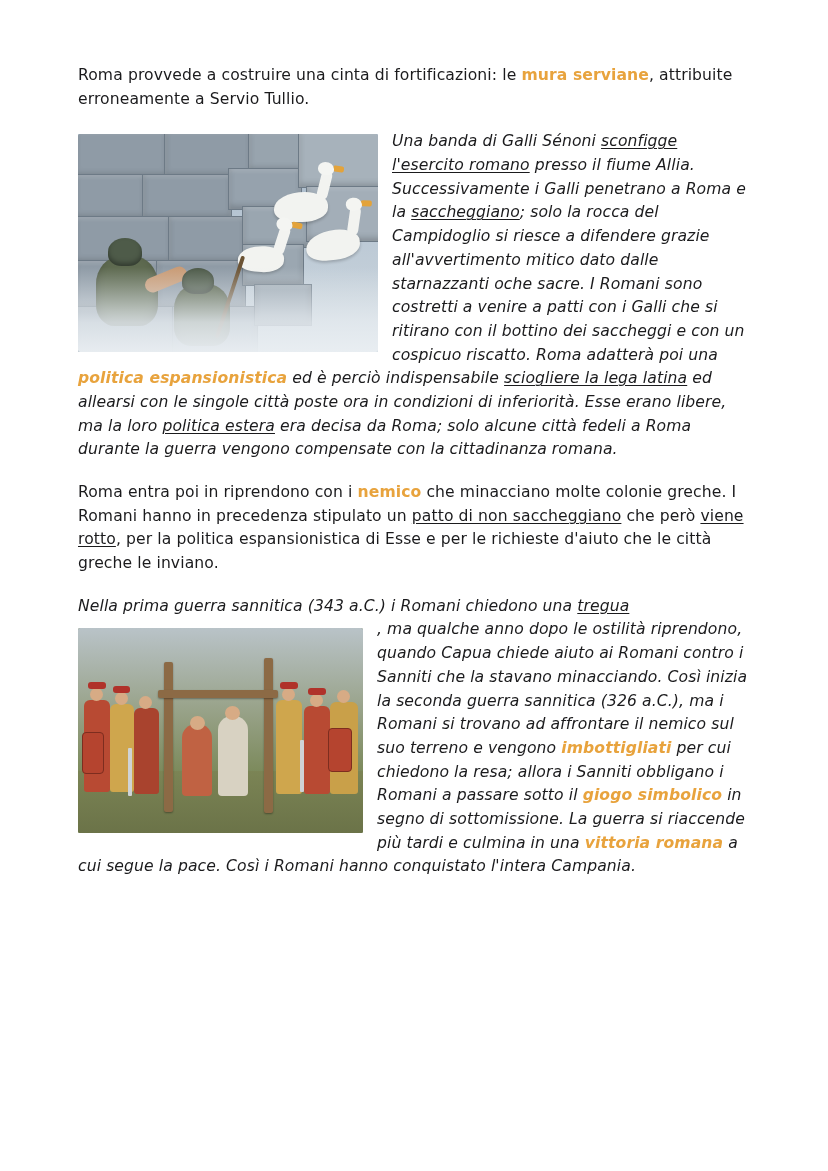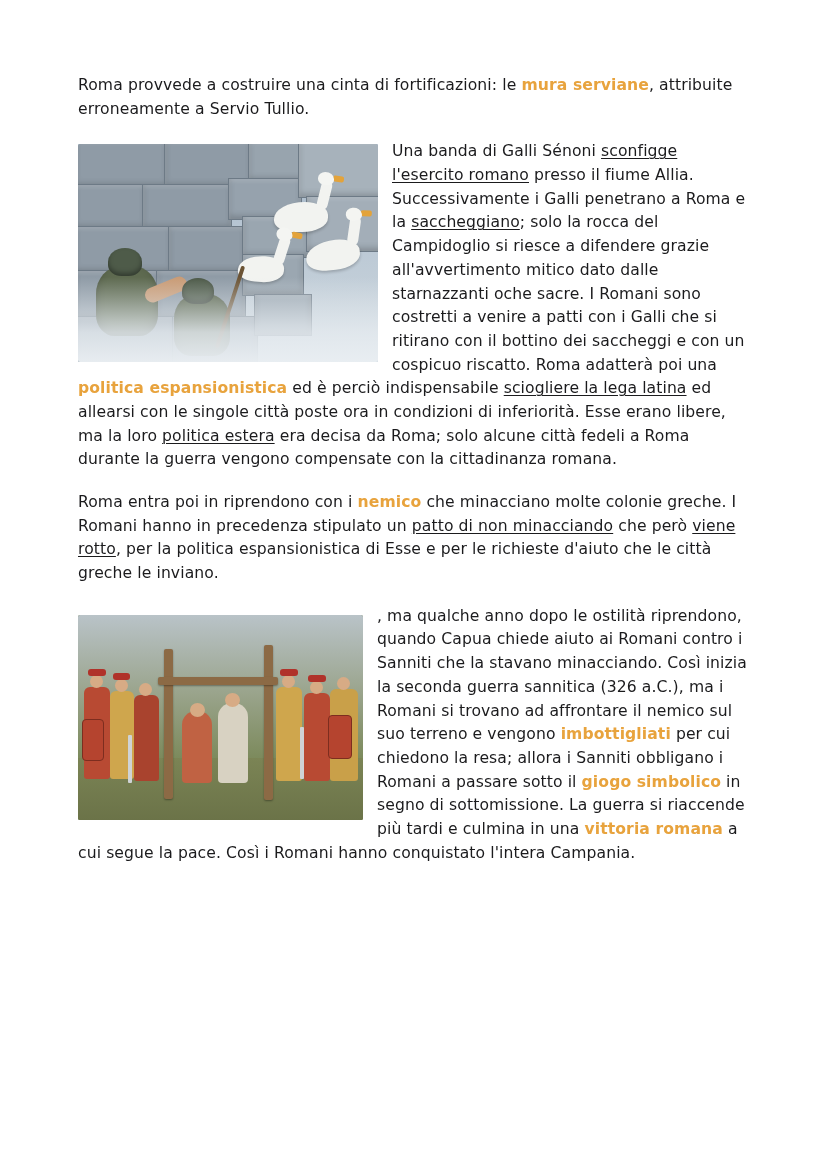--- a/index.html
+++ b/index.html
@@ -19,21 +19,21 @@
     position: absolute;
     left: 0;
     top: 0;
     width: 828px;
     height: 1171px;
     background: #fff;
   }
   .content {
     position: absolute;
     left: 78px;
-    top: 74px;
+    top: 64px;
     width: 672px;
     font-size: 15.6px;
     line-height: 1.52;
     letter-spacing: 0.1px;
     color: #1b1b1d;
   }
   .para {
     margin: 0 0 19px 0;
     text-align: left;
   }
@@ -66,21 +66,21 @@
     border-radius: 2px;
     position: relative;
     overflow: hidden;
     background: #6f7f55;
   }
   .clearfix::after {
     content: "";
     display: block;
     clear: both;
   }
-  .block-wrap { position: relative; }
+  .block-wrap { position: relative; font-style: italic; }
 
   
   .geese-sky {
     position: absolute; inset: 0;
     background:
       linear-gradient(180deg, #9fb2c4 0%, #b9c7d4 40%, #cfd8de 100%);
   }
   .geese-wall {
     position: absolute;
     left: 0; top: 0;
@@ -250,24 +250,27 @@
         <div class="spear" style="left:150px; top:120px; height:86px; transform:rotate(18deg);"></div>
         <div class="mist"></div>
       </div>
 
       <p class="para">
         <span>Una banda di Galli Sénoni </span><span class="ul">sconfigge l'esercito romano</span><span> presso il fiume Allia. Successivamente i Galli penetrano a Roma e la </span><span class="ul">saccheggiano</span><span>; solo la rocca del Campidoglio si riesce a difendere grazie all'avvertimento mitico dato dalle starnazzanti oche sacre. I Romani sono costretti a venire a patti con i Galli che si ritirano con il bottino dei saccheggi e con un cospicuo riscatto. Roma adatterà poi una </span><span class="hl">politica espansionistica</span><span> ed è perciò indispensabile </span><span class="ul">sciogliere la lega latina</span><span> ed allearsi con le singole città poste ora in condizioni di inferiorità. Esse erano libere, ma la loro </span><span class="ul">politica estera</span><span> era decisa da Roma; solo alcune città fedeli a Roma durante la guerra vengono compensate con la cittadinanza romana.</span>
       </p>
     </div>
 
     <p class="para">
-      <span>Roma entra poi in riprendono con i </span><span class="hl">nemico</span><span> che minacciano molte colonie greche. I Romani hanno in precedenza stipulato un </span><span class="ul">patto di non minacciando</span><span> che però </span><span class="ul">viene rotto</span><span>, per la politica espansionistica di Esse e per le richieste d'aiuto che le città greche le inviano.</span>
+      <span>Roma entra poi in riprendono con i </span><span class="hl">nemico</span><span> che minacciano molte colonie greche. I Romani hanno in precedenza stipulato un </span><span class="ul">patto di non saccheggiano</span><span> che però </span><span class="ul">viene rotto</span><span>, per la politica espansionistica di Esse e per le richieste d'aiuto che le città greche le inviano.</span>
     </p>
 
     <div class="block-wrap clearfix">
+      <p class="para tight">
+        <span>Nella prima guerra sannitica (343 a.C.) i Romani chiedono una </span><span class="ul">tregua</span><span></span>
+      </p>
 
       <div class="img-samnites" style="margin-top:10px;">
         <div class="sam-bg"></div>
         <div class="sam-ground"></div>
 
         <div class="yoke-post" style="left:86px; top:34px; width:9px; height:150px;"></div>
         <div class="yoke-post" style="left:186px; top:30px; width:9px; height:155px;"></div>
         <div class="yoke-post" style="left:80px; top:62px; width:120px; height:8px;"></div>
 
         <div class="fig" style="left:6px; top:72px; width:26px; height:92px; background:#b84a33;"></div>

